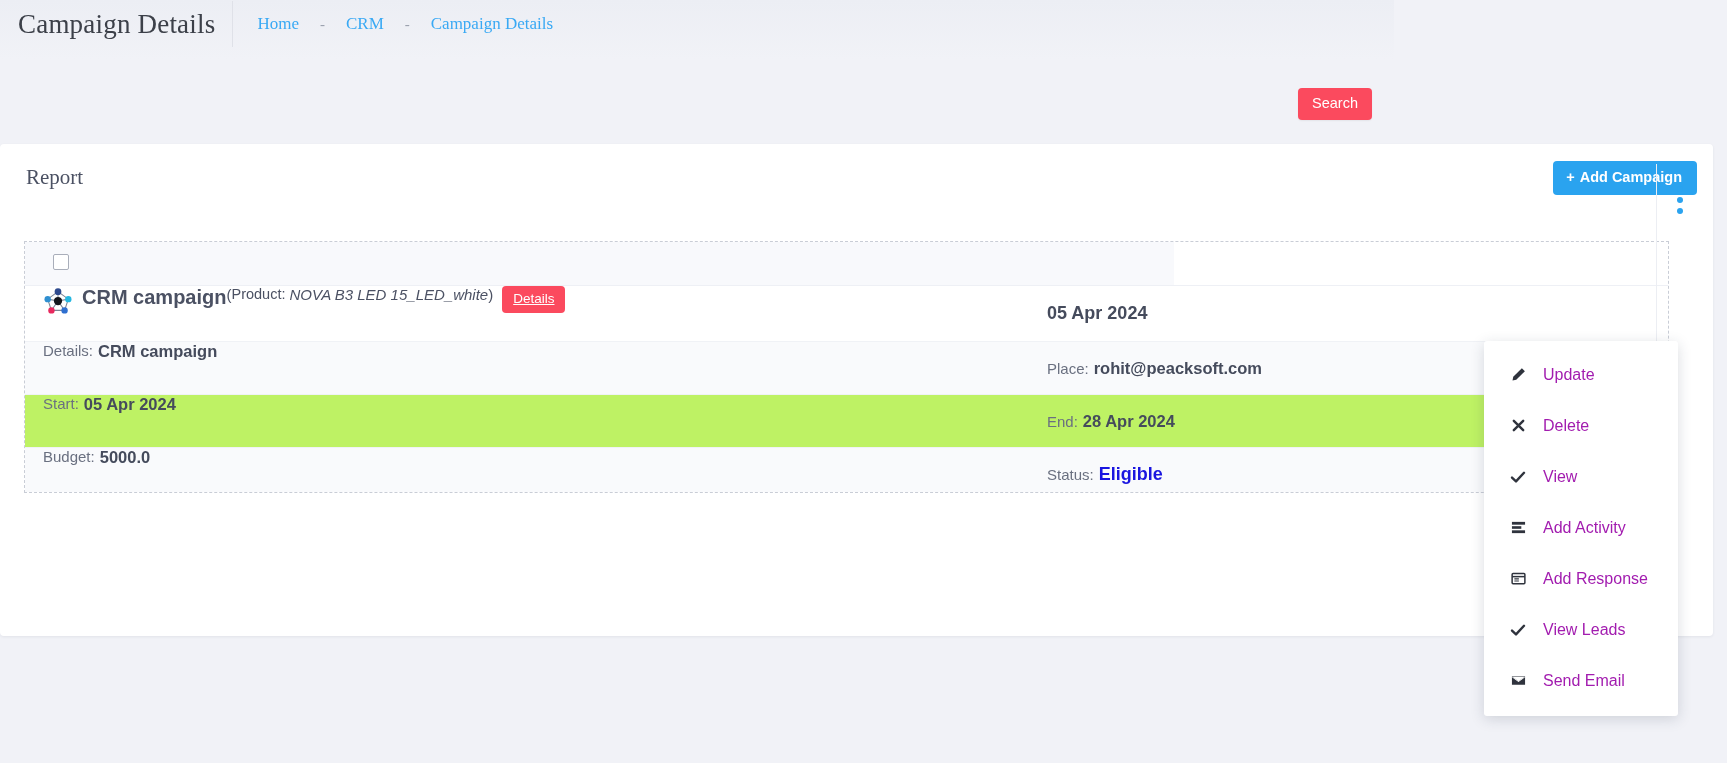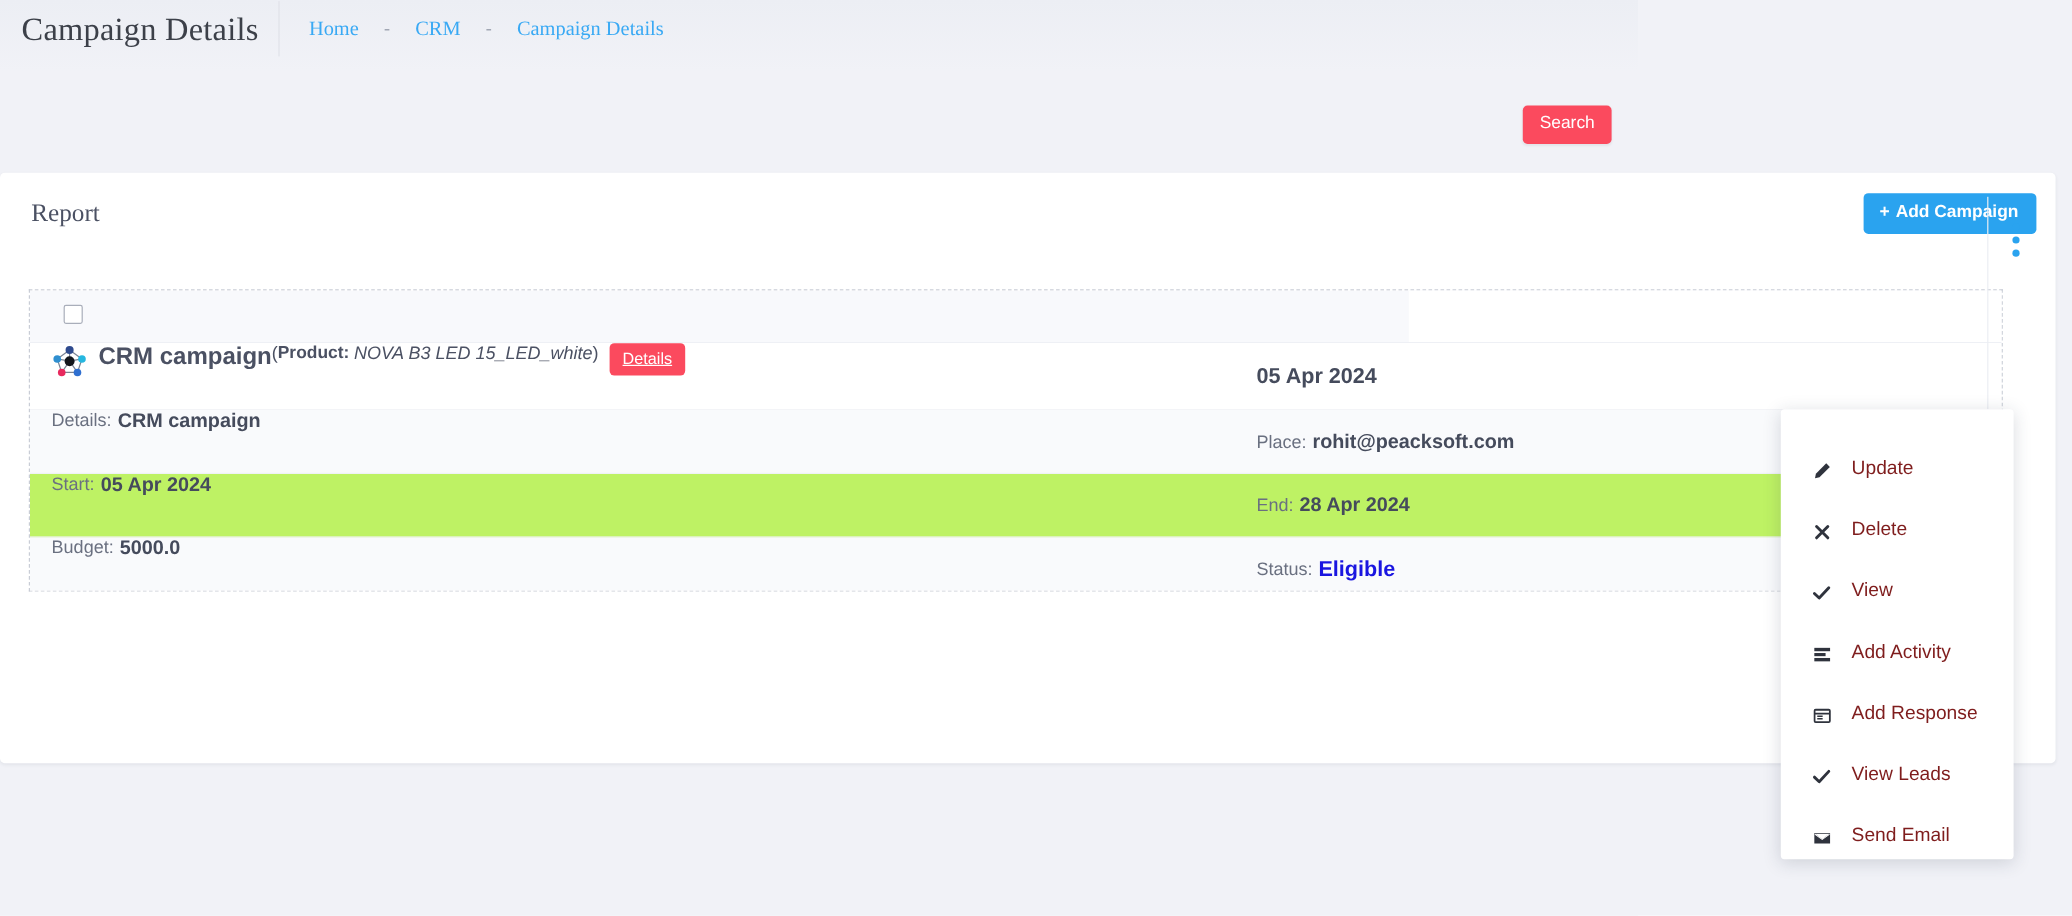--- a/index.html
+++ b/index.html
@@ -13,20 +13,21 @@
     background: #f1f2f7;
     font-family: "Liberation Sans", sans-serif;
     -webkit-font-smoothing: antialiased;
   }
 
   .page {
     position: relative;
     width: 1365px;
     height: 763px;
     background: linear-gradient(180deg, #eceef4 0%, #f1f2f7 60px, #f1f2f7 100%);
+    padding-left: 29px;
   }
 
   
   .topbar {
     position: absolute;
     left: 0; top: 0;
     width: 1727px;
     height: 48px;
     display: flex;
     align-items: center;
@@ -202,21 +203,21 @@
 
   
   .row-title { height: 55px; background: #ffffff; }
   .camp-name {
     font-size: 20px;
     font-weight: bold;
     color: #4b5163;
   }
   .camp-prod-lbl {
     font-size: 14.5px;
-    font-weight: bold;
+    font-weight: normal;
     color: #4b5163;
   }
   .camp-paren { font-size: 15px; color: #4b5163; }
   .camp-prod {
     font-size: 15px;
     font-style: italic;
     color: #4b5163;
   }
   .btn-details {
     background: #fb4a5e;
@@ -289,25 +290,25 @@
     top: 341px;
     width: 194px;
     background: #ffffff;
     box-shadow: 0 3px 14px rgba(35,45,70,.17);
     border-radius: 3px;
     padding: 8px 0 10px 0;
     z-index: 40;
   }
   .menu-item {
     display: flex;
-    align-items: flex-end;
+    align-items: center;
     height: 51px;
     padding-left: 22px;
     font-size: 16px;
-    color: #7f1d1d;
+    color: #a21caf;
     cursor: pointer;
     white-space: nowrap;
   }
   .menu-ic {
     width: 24px;
     flex: 0 0 24px;
     display: flex;
     align-items: center;
     justify-content: center;
     margin-right: 13px;

